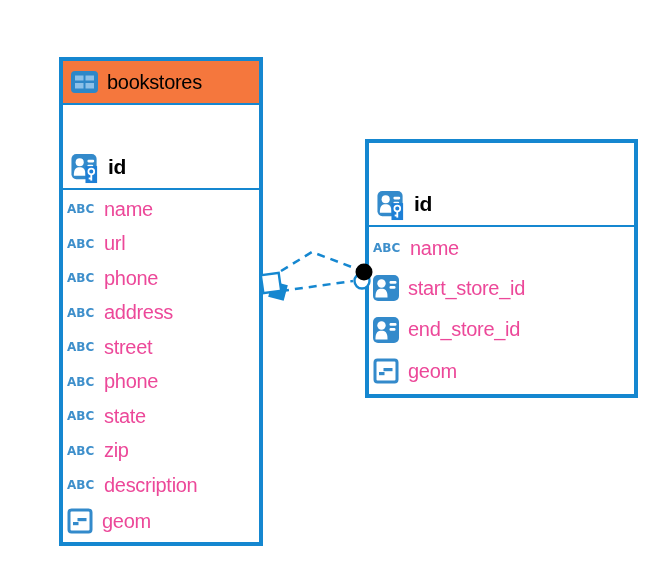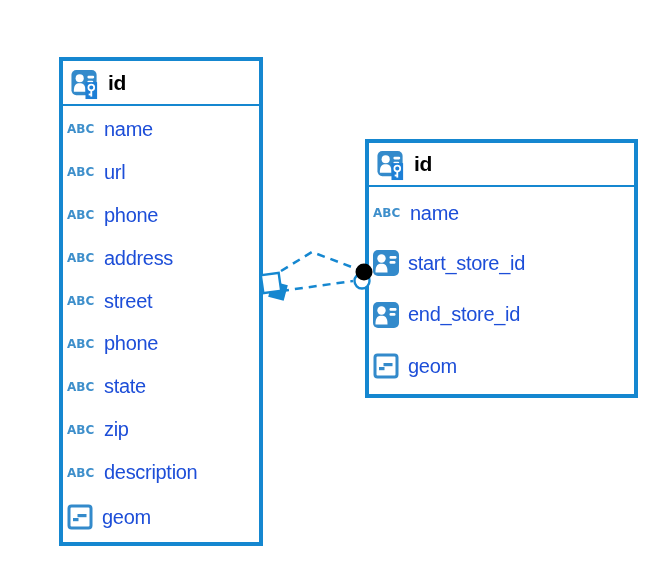--- a/index.html
+++ b/index.html
@@ -31,39 +31,40 @@
   .t-header .t-title{
     font-size:20px;color:#000;letter-spacing:-0.3px;
     white-space:nowrap;
   }
   .t-pk-row{
     display:flex;align-items:center;gap:9px;
     padding-left:8px;
     border-bottom:2px solid #1587D0;
     background:#fff;
     box-sizing:border-box;
+    margin-top:40px;
   }
   #table-bookstores .t-pk-row{flex:0 0 45px;}
   #table-routes .t-pk-row{flex:0 0 44px;}
   .t-pk-row .pk-label{
     font-size:21px;font-weight:bold;color:#000;letter-spacing:-0.3px;
   }
   .t-cols{
     flex:1 1 auto;
     display:flex;flex-direction:column;
     justify-content:space-around;
     padding:2px 0;
   }
   .t-row{
     display:flex;align-items:center;gap:9px;
     padding-left:4px;
     flex:1 1 auto;
   }
   .t-row .col-label{
-    font-size:20px;color:#1d4ed8;letter-spacing:-0.3px;white-space:nowrap;
+    font-size:20px;color:#ec4899;letter-spacing:-0.3px;white-space:nowrap;
   }
   .abc{
     font-family:"DejaVu Sans","Liberation Sans",sans-serif;
     font-weight:800;
     font-size:12px;
     letter-spacing:0px;
     color:#3E8FCB;
     flex:0 0 auto;
     width:28px;
     transform:scaleY(1.08);
@@ -110,20 +111,26 @@
       <rect x="2" y="2" width="22" height="22" rx="2.5" fill="#fff" stroke="#338ACB" stroke-width="3"></rect>
       <rect x="10.5" y="10" width="9" height="3.2" fill="#338ACB"></rect>
       <rect x="6" y="14" width="5.5" height="3.2" fill="#338ACB"></rect>
     </symbol>
   </defs>
 </svg>
 
 <div id="canvas" data-interactable="false">
 
   <div class="er-table" id="table-bookstores" data-interactable="true">
+    <div class="t-header" data-interactable="true">
+      <svg class="ic" width="27" height="22" data-interactable="false">
+          <use href="#ic-table"></use>
+        </svg>
+      <span class="t-title" data-interactable="false">bookstores</span>
+    </div>
     <div class="t-pk-row" data-interactable="true">
       <svg class="ic" width="28" height="30" style="margin-bottom:-4px" data-interactable="false">
           <use href="#ic-person-key"></use>
         </svg>
       <span class="pk-label" data-interactable="false">id</span>
     </div>
     <div class="t-cols" data-interactable="false">
       <div class="t-row" data-interactable="true">
         <span class="abc" data-interactable="false">ABC</span>
         <span class="col-label" data-interactable="false">name</span>

